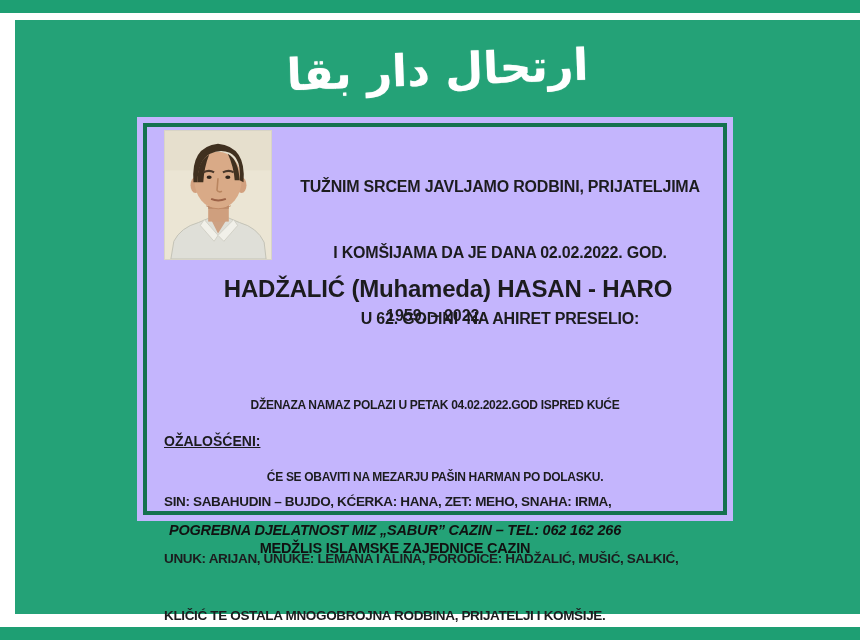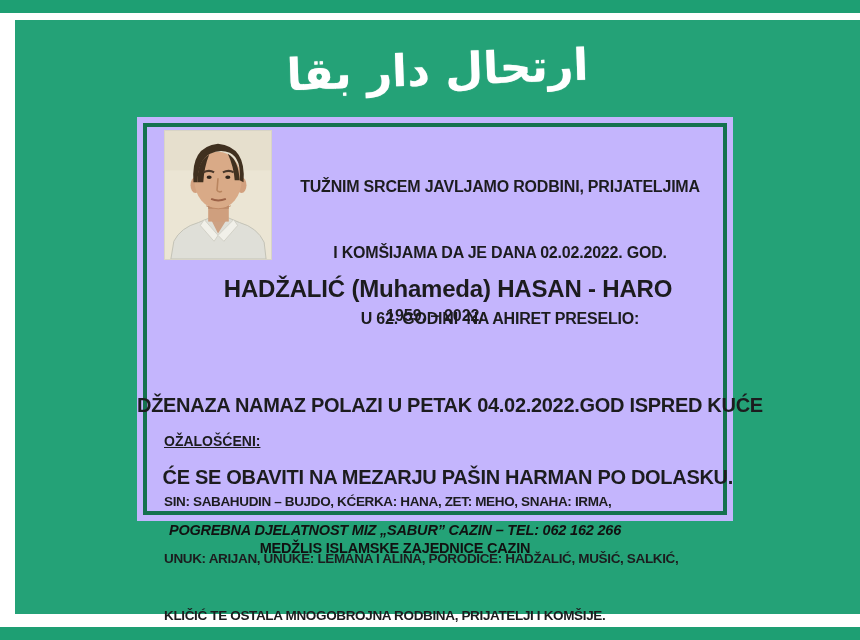--- a/index.html
+++ b/index.html
@@ -52,22 +52,22 @@
   }
   #name{
     left:0; right:0; top:158px; text-align:center;
     font-size:24px; font-weight:bold; letter-spacing:-0.2px;padding-left:26px;
   }
   #years{
     left:0; right:0; top:190px; text-align:center;
     font-size:16px; font-weight:bold;
   }
   #funeral{
-    left:0; right:0; top:228px; text-align:right;
-    font-size:20px; font-weight:bold; line-height:24px;
+    left:0; right:0; top:228px; text-align:center;
+    font-size:12px; font-weight:bold; line-height:24px;
     letter-spacing:-0.3px;
   }
   #mourners-heading{
     left:27px; top:316px;
     font-size:14px; font-weight:bold; text-decoration:underline;
   }
   #mourners{
     left:27px; top:337px;
     font-size:13.5px; font-weight:bold; line-height:19px;
     letter-spacing:-0.35px;

